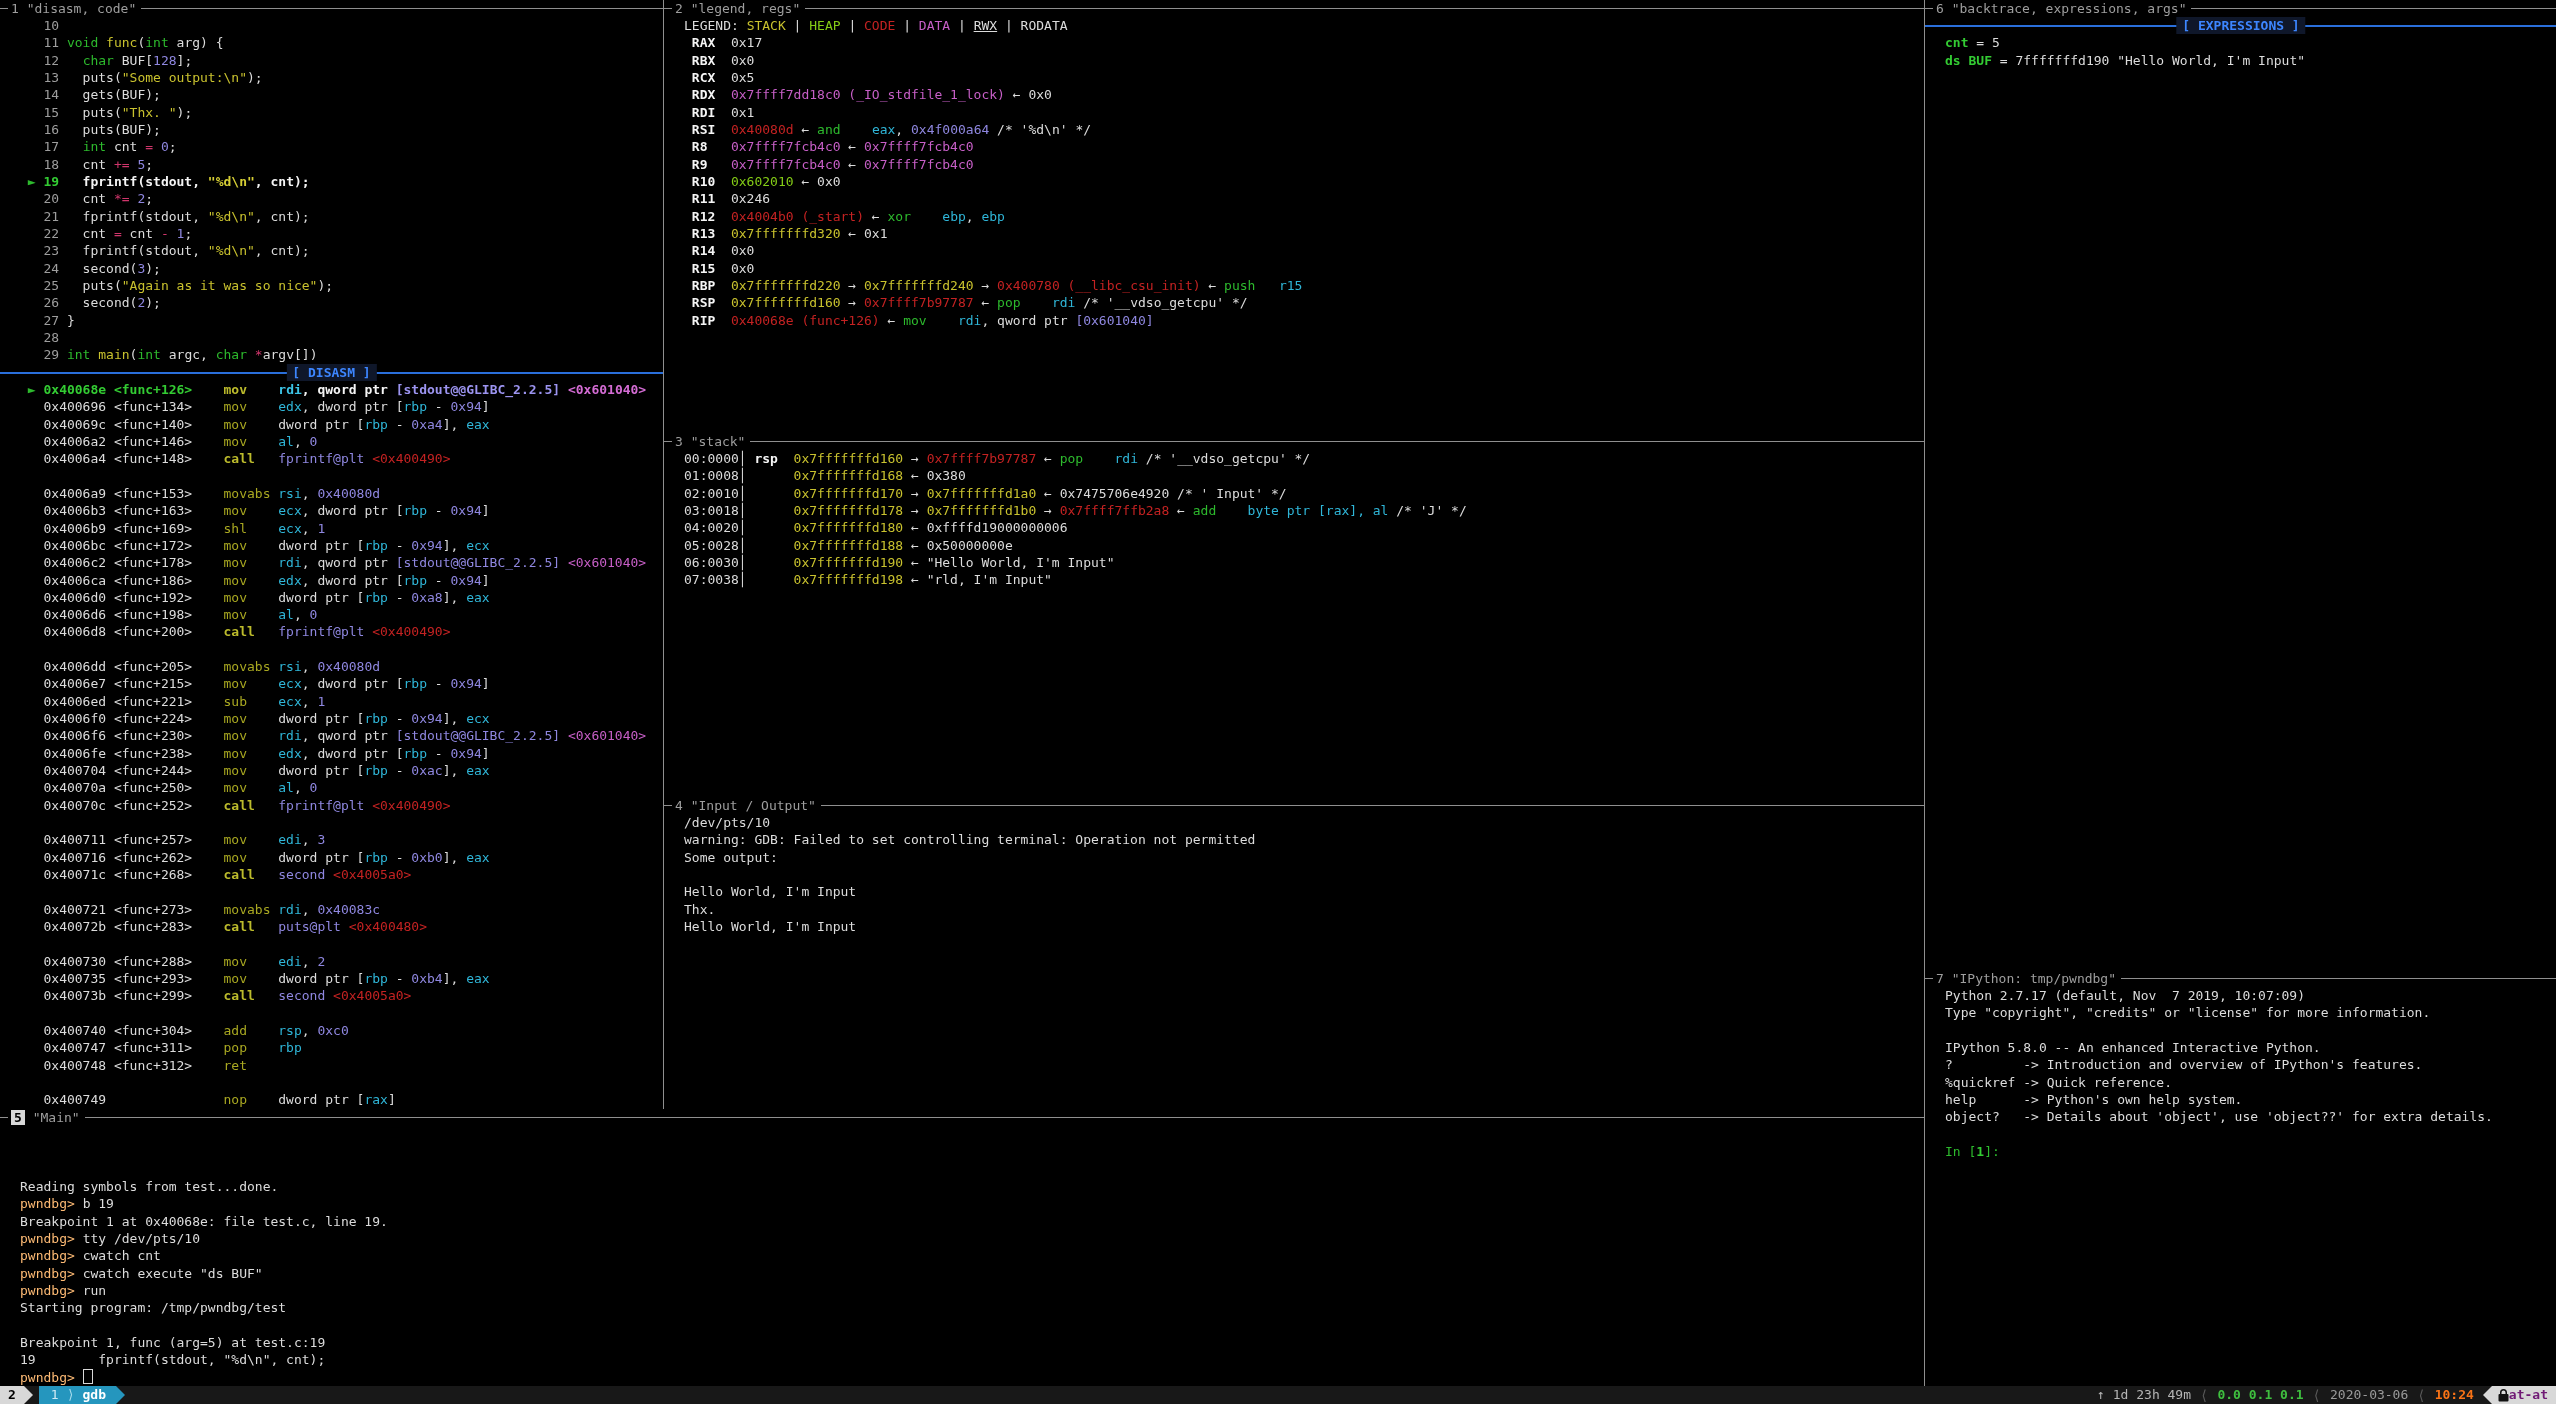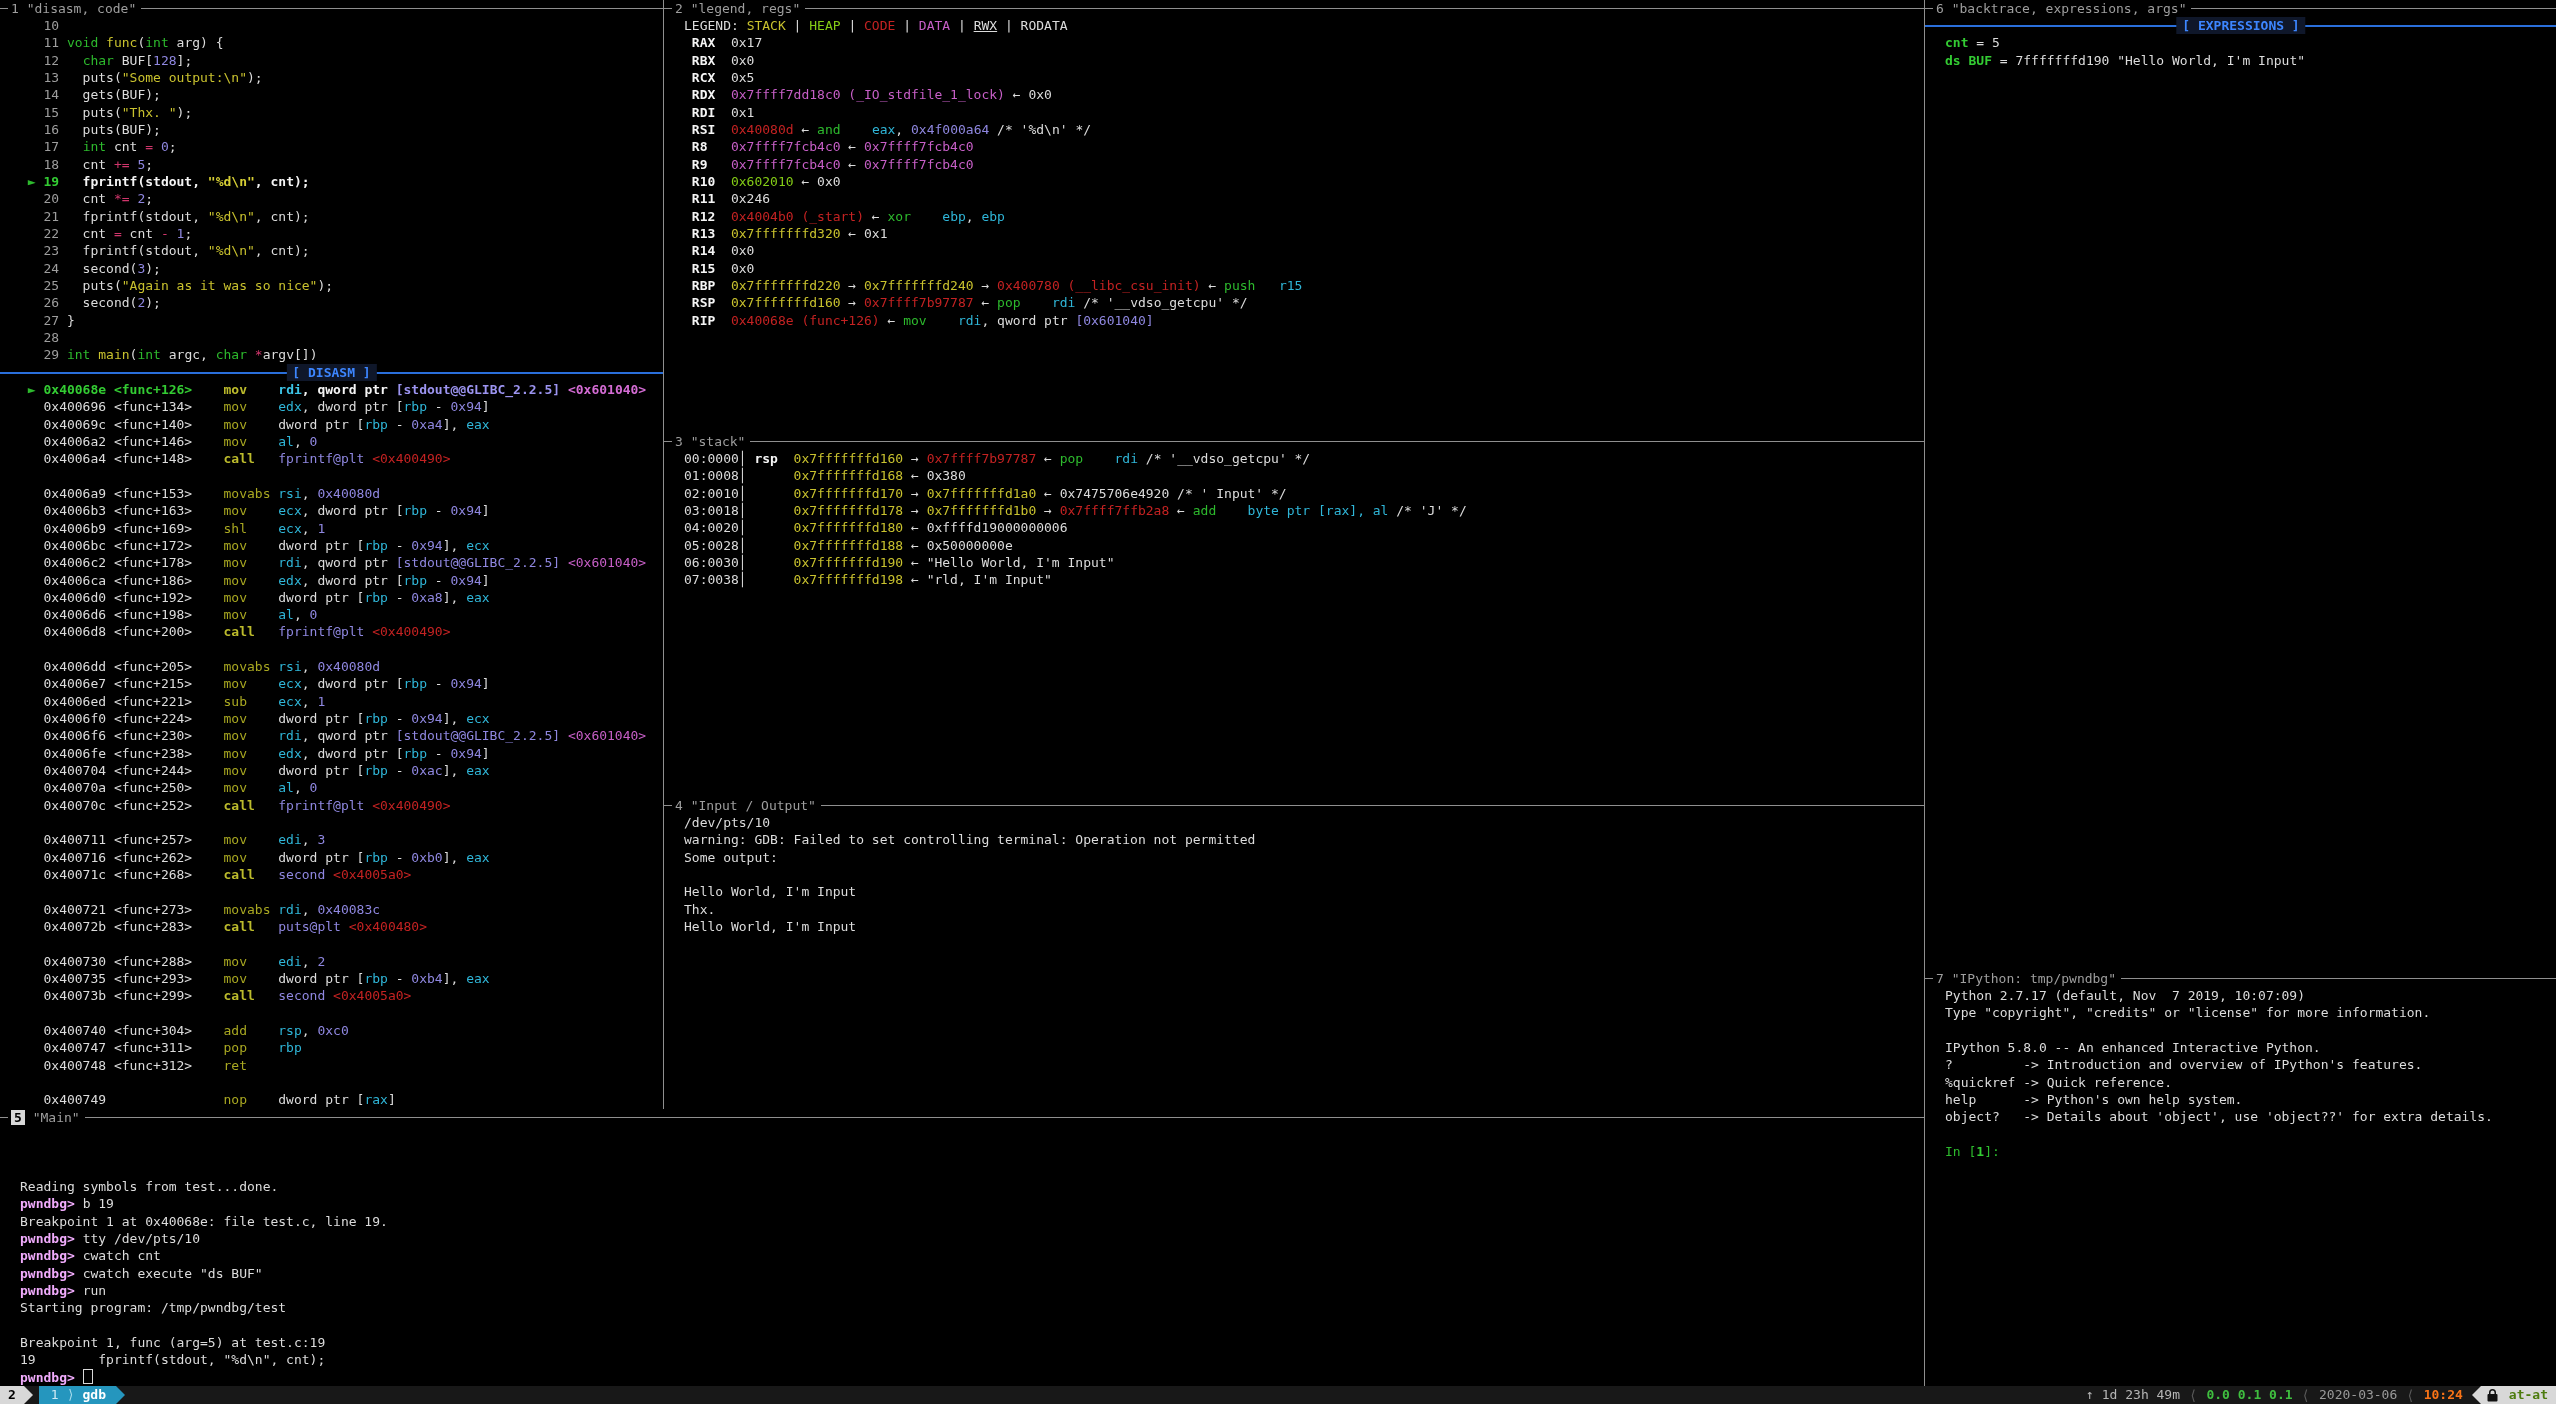--- a/index.html
+++ b/index.html
@@ -22,21 +22,21 @@
   .bsep{position:relative;height:17.333px;}
   .bsep .brule{position:absolute;left:0;right:0;top:8px;height:2px;background:#2a6fdb;}
   .bsep .blabel{position:absolute;left:50%;transform:translateX(-50%);top:0;background:#0f172a;padding:0 6px;color:#3d86ff;font-weight:bold;}
   
   .vline{position:absolute;width:1px;background:#8f8f8f;}
   
   .w{color:#dcdcdc}
   .b{color:#f5f5f5;font-weight:bold}
   .gry{color:#9e9e9e}
   .red{color:#c42222}
-  .redb{color:#f0abfc;font-weight:bold}
+  .redb{color:#fdba74;font-weight:normal}
   .grn{color:#2dba2d}
   .grnb{color:#33cc33;font-weight:bold}
   .yel{color:#c9c22e}
   .yelb{color:#d6cf35;font-weight:bold}
   .olv{color:#a9a821}
   .olvb{color:#bcbb2c;font-weight:bold}
   .cyn{color:#2fb6d8}
   .cynb{color:#3cc4e6;font-weight:bold}
   .blu{color:#84cc16}
   .vio{color:#8f87e0}
@@ -56,21 +56,21 @@
   .seg-gdb .idx{color:#cfeaf4;margin-right:8px;}
   .seg-gdb .sep{color:#a8dcec;margin-right:8px;}
   .seg-gdb .name{font-weight:bold;color:#ffffff;}
   .arr-r-blue{width:0;height:0;border-top:9px solid transparent;border-bottom:9px solid transparent;border-left:9px solid #2596be;}
   .status-right{margin-left:auto;display:flex;align-items:center;color:#b5b5b5;}
   .status-right .lsep{color:#5a5a5a;padding:0 9px;font-size:14px;}
   .load{color:#3fbf3f;font-weight:bold;}
   .sdate{color:#9a9a9a;}
   .stime{color:#f97316;font-weight:bold;}
   .arr-l-light{width:0;height:0;border-top:9px solid transparent;border-bottom:9px solid transparent;border-right:9px solid #d8d8d8;margin-left:9px;}
-  .seg-host{background:#d8d8d8;color:#4d7c0f;font-weight:bold;padding:0 8px 0 6px;display:flex;align-items:center;gap:11px;}
+  .seg-host{background:#d8d8d8;color:#701a75;font-weight:bold;padding:0 8px 0 6px;display:flex;align-items:center;gap:0;}
 </style>
 </head>
 <body>
 
 <div id="terminal">
 
   <div class="pane" style="left:0;top:0;width:663px;height:1109px;">
     <div class="pane-title">
       <div class="rule"></div>
       <div class="label"><span class="t-num">1</span> <span class="t-title">"disasm, code"</span></div>

